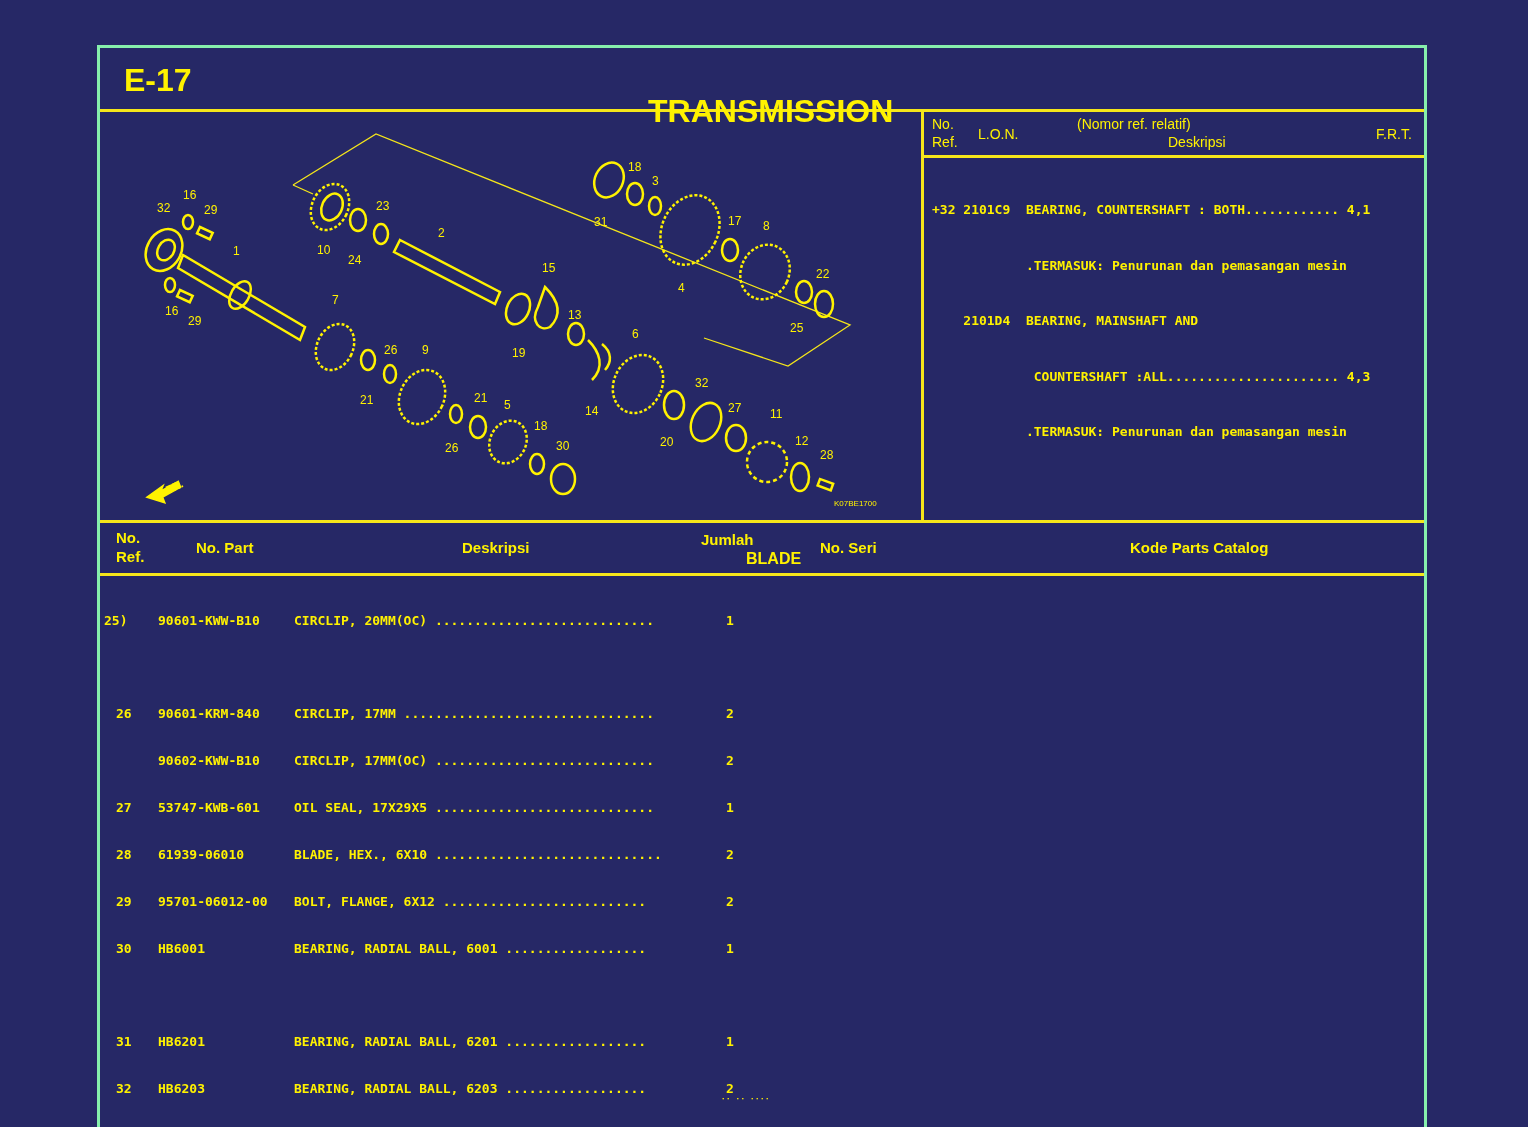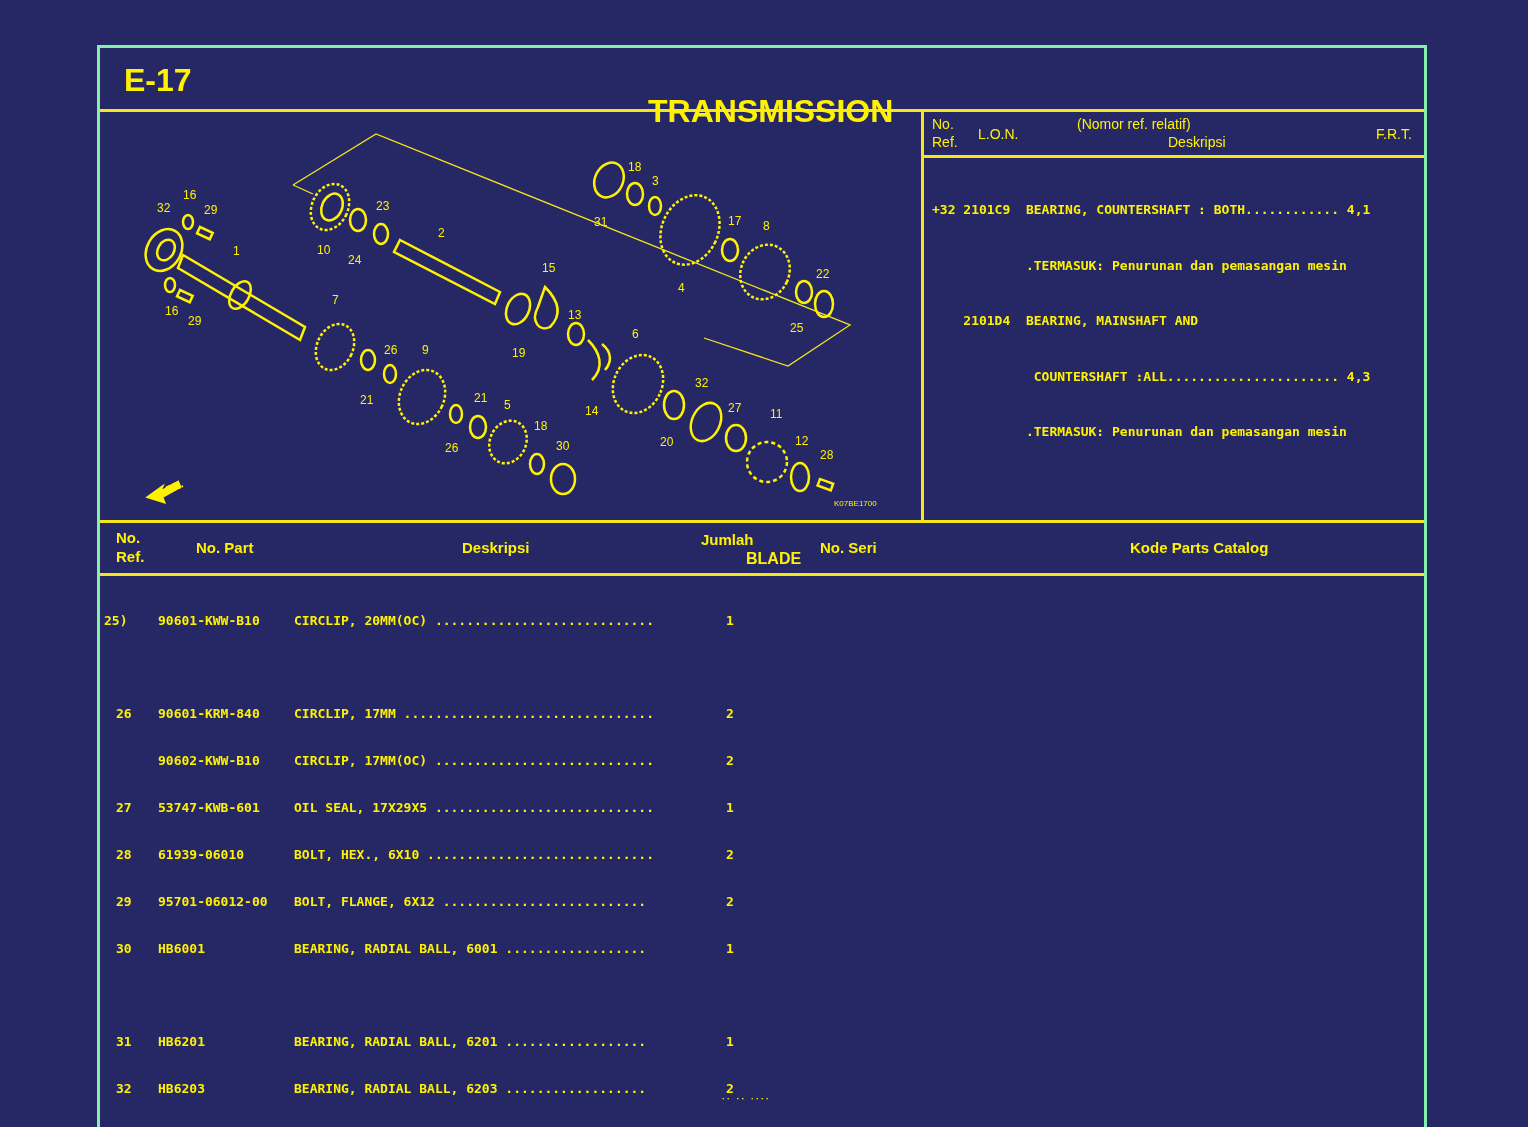--- a/index.html
+++ b/index.html
@@ -210,21 +210,21 @@
     </div>
     <div class="prow">
       <span style="left:12px">27</span>
       <span style="left:54px">53747-KWB-601</span>
       <span style="left:190px">OIL SEAL, 17X29X5 ............................</span>
       <span style="left:622px">1</span>
     </div>
     <div class="prow">
       <span style="left:12px">28</span>
       <span style="left:54px">61939-06010</span>
-      <span style="left:190px">BOLT, HEX., 6X10 .............................</span>
+      <span style="left:190px">BLADE, HEX., 6X10 .............................</span>
       <span style="left:622px">2</span>
     </div>
     <div class="prow">
       <span style="left:12px">29</span>
       <span style="left:54px">95701-06012-00</span>
       <span style="left:190px">BOLT, FLANGE, 6X12 ..........................</span>
       <span style="left:622px">2</span>
     </div>
     <div class="prow">
       <span style="left:12px">30</span>

